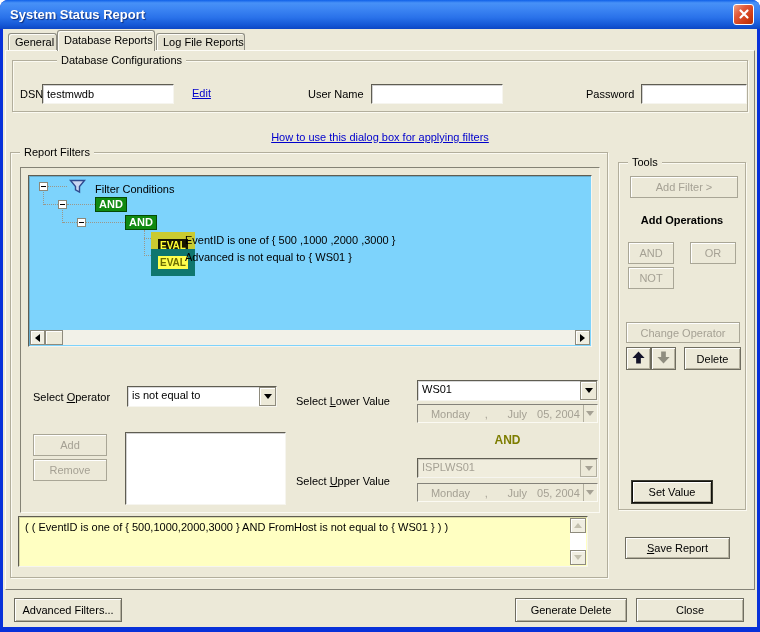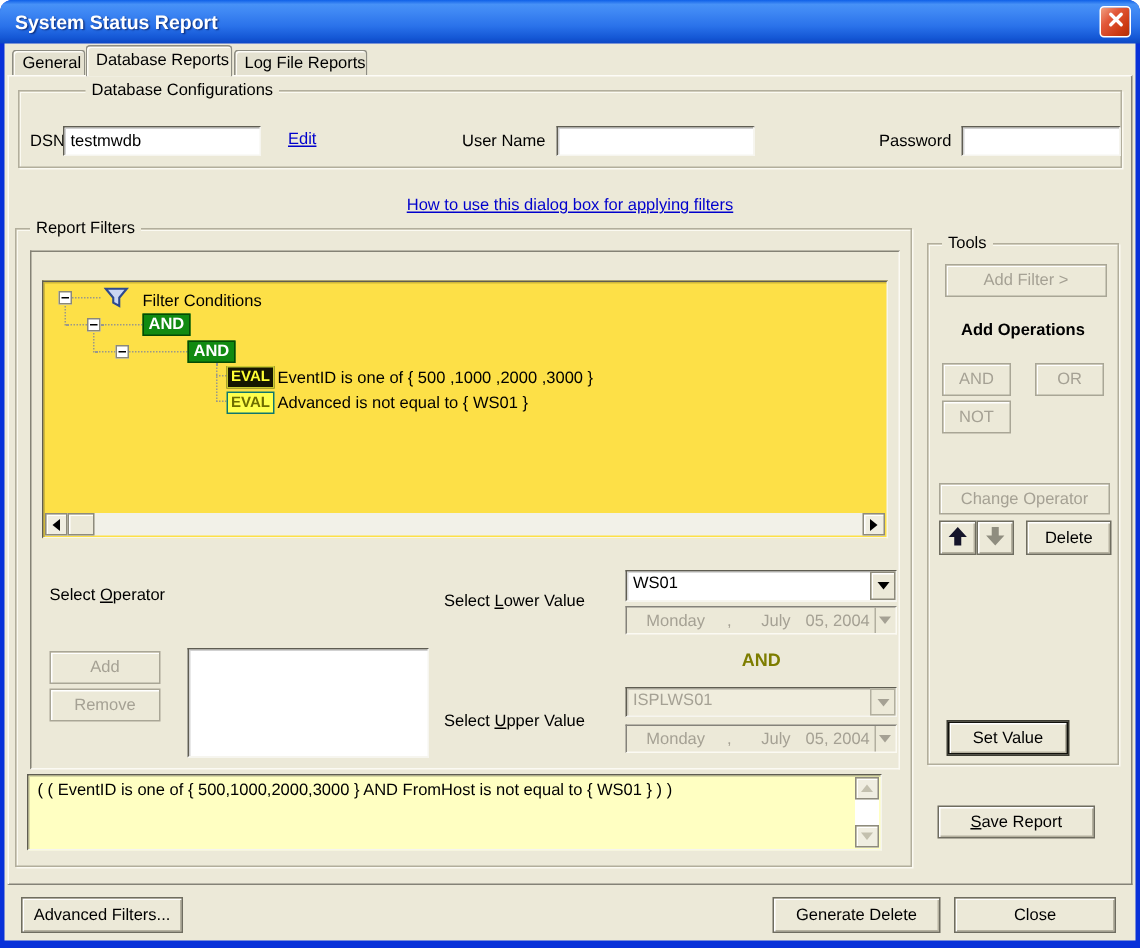--- a/index.html
+++ b/index.html
@@ -51,38 +51,37 @@
     position:absolute; background:#ece9d8; border:1px solid #6f6d60;
     box-shadow:inset 1px 1px 0 #fff, inset -1px -1px 0 #b5b19f;
     display:flex; align-items:center; justify-content:center; text-align:center;
     font:11px "Liberation Sans",sans-serif; cursor:pointer; white-space:nowrap;
   }
   .btn.disabled { color:#a5a194; border-color:#a9a696; box-shadow:inset 1px 1px 0 #fff; cursor:default; }
   .btn.default { border:1px solid #11110c; box-shadow:0 0 0 1px #3c3c32, inset 1px 1px 0 #fff, inset -1px -1px 0 #b5b19f; }
 
   .inset-panel { position:absolute; border:1px solid; border-color:#848275 #fbfaf3 #fbfaf3 #848275; }
   .tree {
-    position:absolute; background:#fde047; border:1px solid; border-color:#5f5d52 #f6f5ef #f6f5ef #5f5d52;
+    position:absolute; background:#7dd3fc; border:1px solid; border-color:#5f5d52 #f6f5ef #f6f5ef #5f5d52;
     box-shadow:inset 1px 1px 0 rgba(0,0,0,.18);
-    margin-top:12px;
   }
   .tree-row { position:absolute; white-space:nowrap; cursor:pointer; }
   .expander {
     position:absolute; width:9px; height:9px; background:#fff; border:1px solid #8a887a; cursor:pointer;
   }
   .expander::after { content:""; position:absolute; left:1px; right:1px; top:3px; border-top:1px solid #000; }
   .conn-v { position:absolute; width:0; border-left:1px dotted #9a988a; }
   .conn-h { position:absolute; height:0; border-top:1px dotted #9a988a; }
   .badge-and {
     position:absolute; background:#118a11; color:#fff; font-weight:bold; font-size:11px;
     line-height:13px; padding:0 3px; border:1px solid #054a05; cursor:pointer;
   }
   .badge-eval {
     position:absolute; background:#ffff4d; color:#6e6e00; font-weight:bold; font-size:10px;
-    line-height:11px; padding:1px 2px; border:1px solid #0f766e; cursor:pointer;
+    line-height:11px; padding:1px 2px; border:7px solid #0f766e; cursor:pointer;
   }
   .badge-eval.selected { background:#161600; color:#ffff33; border-color:#caca30; }
 
   .combo { position:absolute; display:flex; background:#fff; border:1px solid; border-color:#5f5d52 #f6f5ef #f6f5ef #5f5d52; box-shadow:inset 1px 1px 0 rgba(0,0,0,.15); }
   .combo .txt { flex:1; padding:2px 4px; overflow:hidden; white-space:nowrap; }
   .combo-btn { width:17px; background:#ece9d8; border:1px solid #8e8b7d; box-shadow:inset 1px 1px 0 #fff; display:flex; align-items:center; justify-content:center; cursor:pointer; }
   .combo.disabled { background:#f0eddd; color:#a5a194; }
   .combo.disabled .combo-btn { box-shadow:none; border-color:#b2af9f; cursor:default; }
   .tri-down { width:0; height:0; border-left:4px solid transparent; border-right:4px solid transparent; border-top:5px solid #000; }
   .gray .tri-down, .combo.disabled .tri-down { border-top-color:#a5a194; }
@@ -206,20 +205,26 @@
       <div class="sb-thumb"></div>
       <div class="sb-track"></div>
       <div class="sb-btn">
           <span class="tri-right"></span>
         </div>
     </div>
   </div>
 
   <div class="lbl" style="left:33px; top:391px;"><span>Select </span><span class="u">O</span><span>perator</span></div>
 
+  <div class="combo" style="left:127px; top:386px; width:150px; height:21px;">
+    <div class="txt">is not equal to</div>
+    <div class="combo-btn">
+        <span class="tri-down"></span>
+      </div>
+  </div>
 
   <div class="lbl" style="left:296px; top:395px;"><span>Select </span><span class="u">L</span><span>ower Value</span></div>
 
   <div class="combo" style="left:417px; top:380px; width:181px; height:21px;">
     <div class="txt">WS01</div>
     <div class="combo-btn">
         <span class="tri-down"></span>
       </div>
   </div>
 

